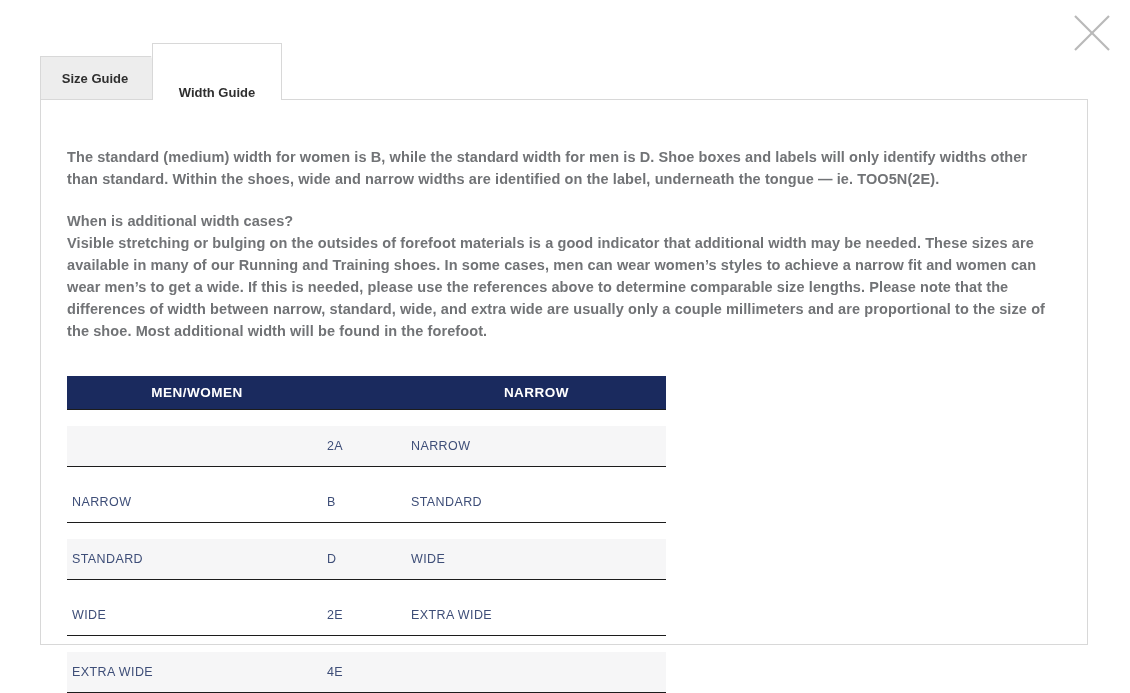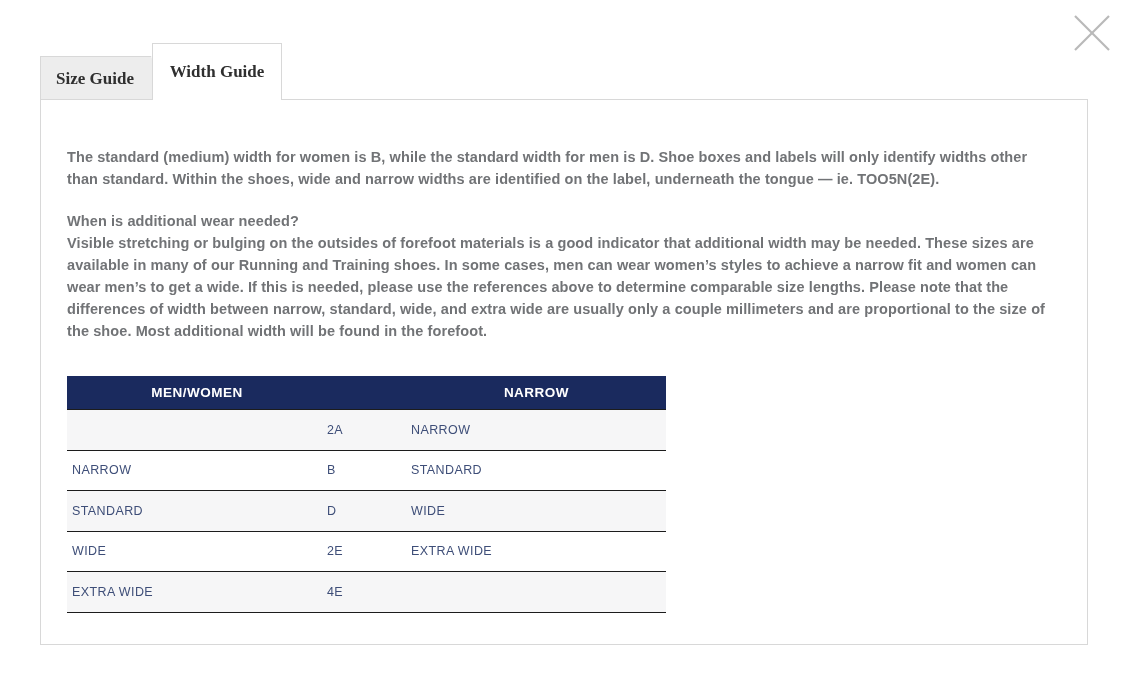--- a/index.html
+++ b/index.html
@@ -35,45 +35,45 @@
     position:absolute;
     left:40px; top:43px;
     height:57px;
     display:flex;
     align-items:flex-end;
   }
   .tab{
     display:flex;
     align-items:center;
     justify-content:center;
-    font-size:17px;
+    font-size:13px;
     font-weight:700;
     color:var(--tab-text);
     cursor:pointer;
-    font-family:Liberation Serif, serif;
   }
   .tab-inactive{
     width:128px;
     height:44px;
     background:var(--tab-inactive-bg);
     border:1px solid var(--border-light);
     border-bottom:none;
     clip-path:polygon(0 0, calc(100% - 17px) 0, 100% 100%, 0 100%);
     padding-right:18px;
     z-index:1;
   }
   .tab-active{
     width:130px;
     height:57px;
     margin-left:-16px;
     background:#ffffff;
     border:1px solid var(--border-light);
     border-bottom:none;
     position:relative;
     z-index:3;
+    align-items:flex-end;
   }
   
   .panel{
     position:absolute;
     left:40px; top:99px;
     width:1048px; height:546px;
     background:#ffffff;
     border:1px solid var(--border-light);
     z-index:2;
     padding:46px 26px 16px 26px;
@@ -113,20 +113,21 @@
   .wt-row{
     display:flex;
     height:40.5px;
     align-items:center;
     border-bottom:1.5px solid var(--row-separator);
     font-size:12.5px;
     font-weight:400;
     letter-spacing:0.4px;
     color:var(--row-text);
     background:#ffffff;
+    margin-top:16px;
   }
   .wt-row.alt{background:var(--row-alt-bg);}
   .wt-cell.c1{width:260px;padding-left:5px;}
   .wt-cell.c2{width:80px;}
   .wt-cell.c3{flex:1;padding-left:4px;}
 </style>
 </head>
 <body>
 
 <button class="close-btn" aria-label="Close">
@@ -141,21 +142,21 @@
     <span>Size Guide</span>
   </div>
   <div class="tab tab-active">
     <span>Width Guide</span>
   </div>
 </div>
 
 <div class="panel">
   <div class="copy">
     <p class="para-gap">The standard (medium) width for women is B, while the standard width for men is D. Shoe boxes and labels will only identify widths other than standard. Within the shoes, wide and narrow widths are identified on the label, underneath the tongue — ie. TOO5N(2E).</p>
-    <p>When is additional wear needed?</p>
+    <p>When is additional width cases?</p>
     <p>Visible stretching or bulging on the outsides of forefoot materials is a good indicator that additional width may be needed. These sizes are available in many of our Running and Training shoes. In some cases, men can wear women’s styles to achieve a narrow fit and women can wear men’s to get a wide. If this is needed, please use the references above to determine comparable size lengths. Please note that the differences of width between narrow, standard, wide, and extra wide are usually only a couple millimeters and are proportional to the size of the shoe. Most additional width will be found in the forefoot.</p>
   </div>
 
   <div class="wtable">
     <div class="wt-header">
       <div class="wt-hcell h1">MEN/WOMEN</div>
       <div class="wt-hcell h2"></div>
       <div class="wt-hcell h3">NARROW</div>
     </div>
 

